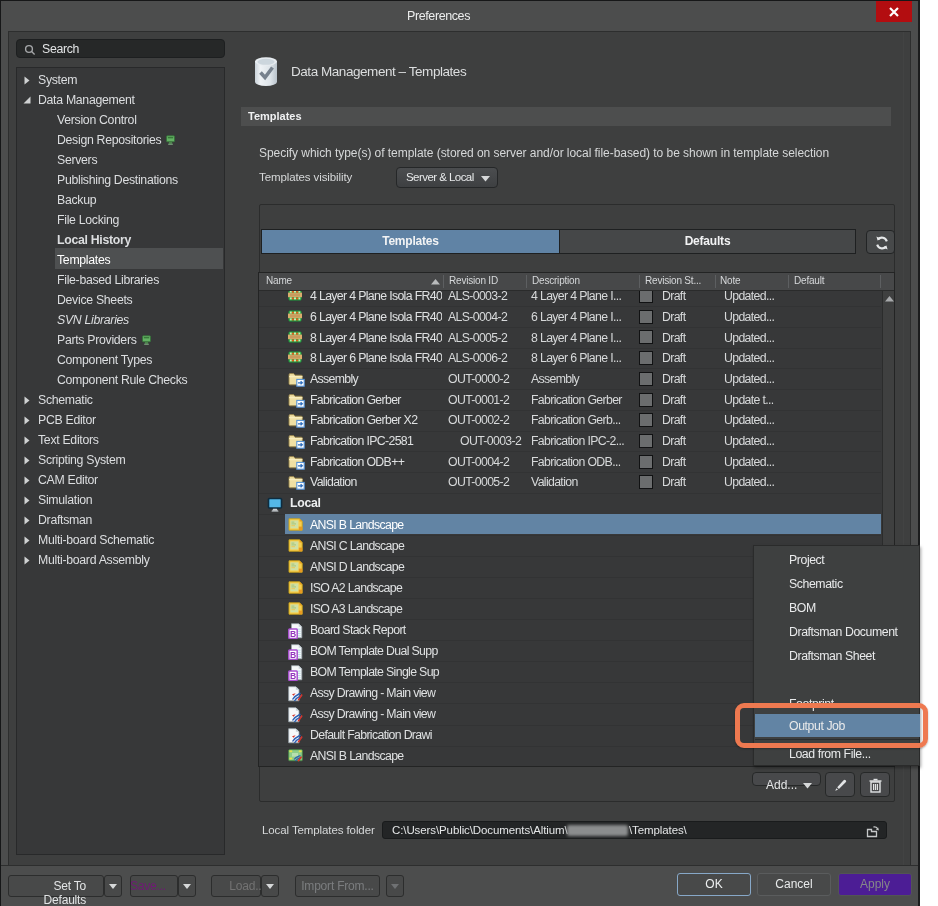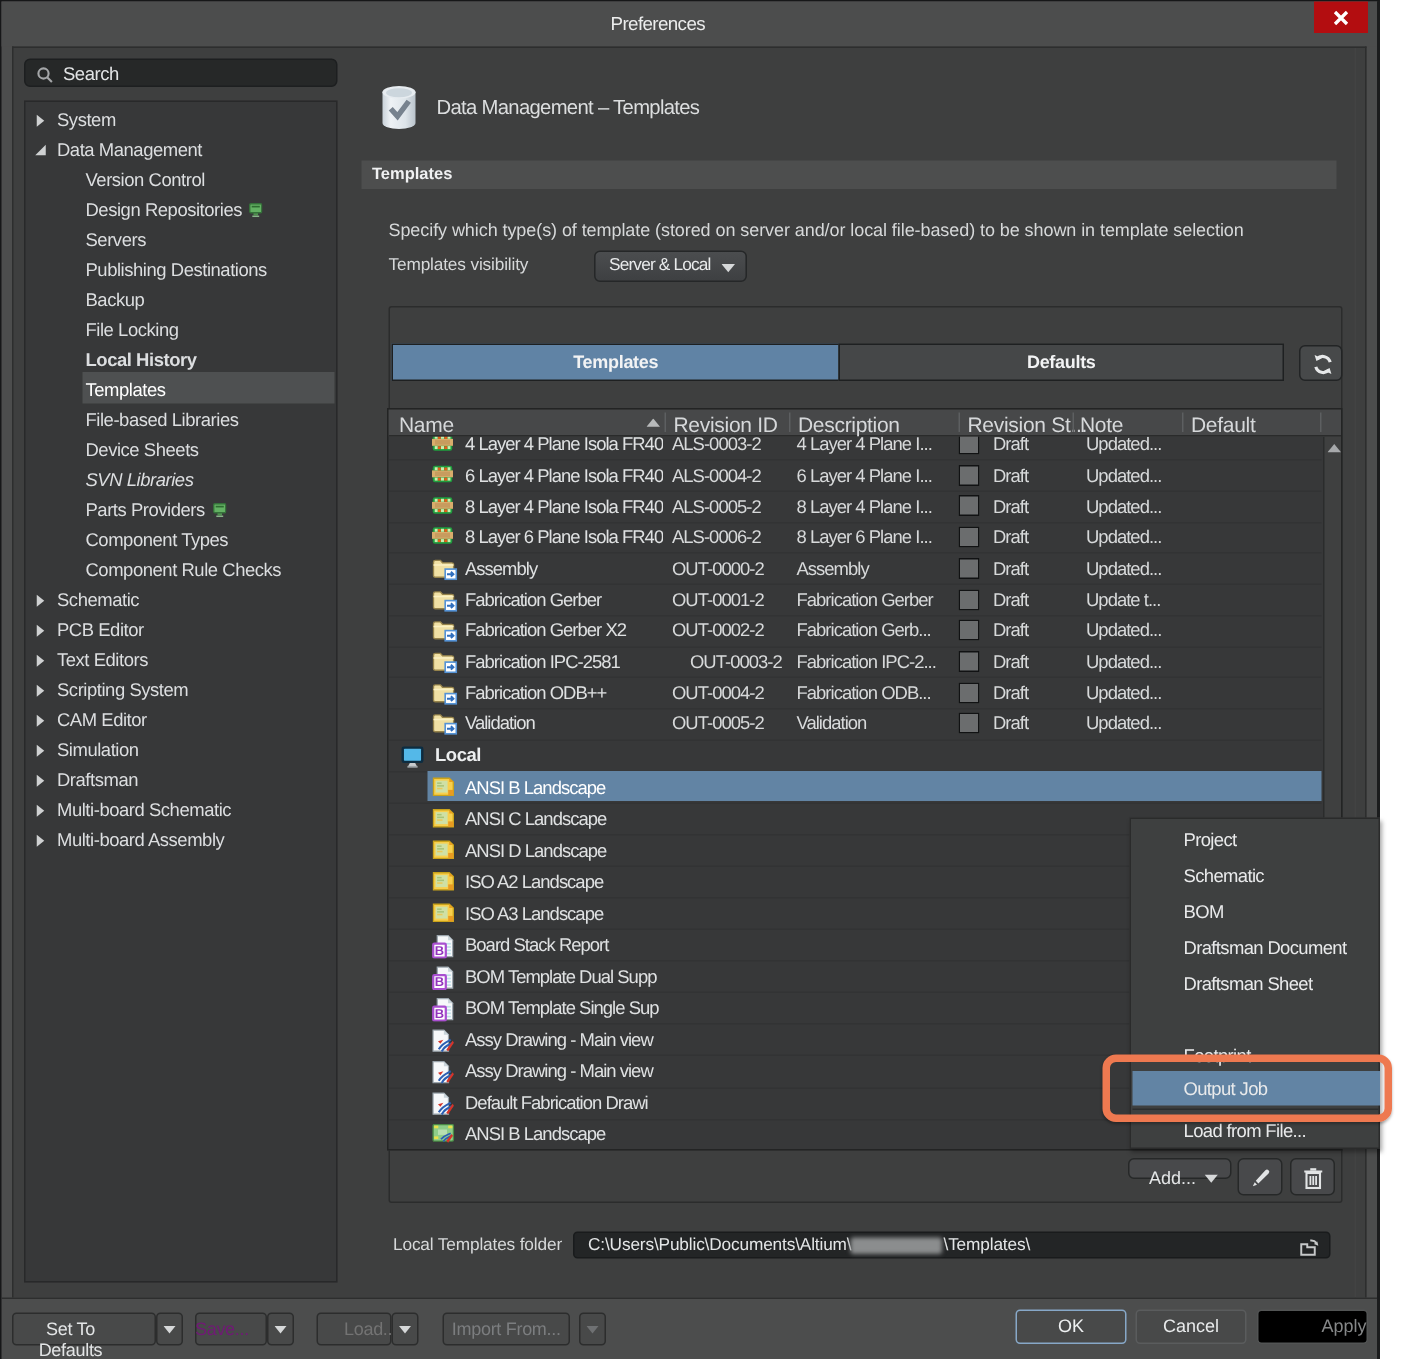--- a/index.html
+++ b/index.html
@@ -28,42 +28,42 @@
 #tvdrop span { position:absolute; left:9px; top:3px; font-size:11.5px; letter-spacing:-0.55px; color:#e8eaeb; }
 
 #grp { position:absolute; left:259px; top:204px; width:636px; height:598px; border:1px solid #2b2c2c; border-radius:2px; }
 #tabT { position:absolute; left:261px; top:229px; width:299px; height:25px; background:#6083a5; border:1px solid #1e2021; }
 #tabD { position:absolute; left:559px; top:229px; width:297px; height:25px; background:#454748; border:1px solid #1e2021; }
 .tabtxt { position:absolute; width:100%; text-align:center; top:4px; font-size:12px; font-weight:bold; letter-spacing:-0.2px; color:#f2f3f4; }
 #refresh { position:absolute; left:866px; top:230px; width:29px; height:24px; background:#47494a; border:1px solid #222425; border-radius:4px; }
 
 #tbl { position:absolute; left:258px; top:272px; width:637px; height:495px; background:#373839; border:1px solid #232424; overflow:hidden; }
 #thead { position:absolute; left:0; top:0; width:635px; height:18px; background:#474849; border-bottom:1px solid #2a2b2b; z-index:5; }
-.th { position:absolute; top:2px; font-size:14px; letter-spacing:-0.2px; color:#d6d8da;text-align:right; }
+.th { position:absolute; top:2px; font-size:10px; letter-spacing:-0.2px; color:#d6d8da;text-align:right; }
 .tsep { position:absolute; top:2px; width:1px; height:13px; background:#5d5f61; }
 #tbody { position:absolute; left:0; top:0; width:635px; height:495px; }
 .rsep { position:absolute; left:0; width:622px; height:1px; background:#323334; }
 .rname { font-size:12.3px; letter-spacing:-0.65px; white-space:nowrap; width:132px; overflow:hidden; }
 .rcol { font-size:12.3px; letter-spacing:-0.65px; white-space:nowrap; color:#d7d9da; }
 #vscroll { position:absolute; left:623px; top:18px; width:12px; height:476px; background:#3f4040; border-left:1px solid #2b2c2c; }
 
 #addbtn { position:absolute; left:752px; top:772px; width:69px; height:14px; background:#48494b; border:1px solid #262828; border-radius:4px; }
 #addbtn span { position:absolute; left:13px; top:5px; font-size:12px; color:#e4e6e7; }
 #editbtn { position:absolute; left:825px; top:772px; width:30px; height:25px; background:#48494b; border:1px solid #262828; border-radius:4px; }
 #delbtn { position:absolute; left:860px; top:772px; width:30px; height:25px; background:#48494b; border:1px solid #262828; border-radius:4px; }
 
 #ltf { position:absolute; left:262px; top:824px; font-size:11.5px; letter-spacing:-0.1px; color:#d6d8d9; }
 #path { position:absolute; left:382px; top:821px; width:505px; height:18px; background:#232526; border:1px solid #191b1c; border-radius:3px; }
 #path .ptxt { position:absolute; top:2px; font-size:11.5px; letter-spacing:-0.1px; color:#e4e6e7; white-space:nowrap; }
 #blur { position:absolute; left:184px; top:3px; width:61px; height:11px; background:#8b8d8e; border-radius:2px; filter:blur(1.5px); }
 
 #botline { position:absolute; left:1px; top:865px; width:917px; height:1px; background:#2d2e2e; }
 #okbtn { position:absolute; left:677px; top:873px; width:74px; height:23px; background:#484949; border:1px solid #87a8c8; border-radius:3px; text-align:center; font-size:12px; color:#eef0f1; }
 #cancelbtn { position:absolute; left:757px; top:873px; width:74px; height:23px; background:#484949; border:1px solid #5a5c5d; border-radius:3px; text-align:center; font-size:12px; color:#e8eaeb; }
-#applybtn { position:absolute; left:838px; top:873px; width:74px; height:23px; background:#000000; border:1px solid #525454; border-radius:3px; text-align:right; font-size:12px; color:#858788; }
+#applybtn { position:absolute; left:838px; top:873px; width:74px; height:23px; background:#4c1d95; border:1px solid #525454; border-radius:3px; text-align:center; font-size:12px; color:#858788; }
 #okbtn span, #cancelbtn span, #applybtn span { position:relative; top:3px; }
 
 #menu { position:absolute; left:753px; top:545px; width:167px; height:221px; background:#3e4040; border:1px solid #2a2b2b; box-shadow:1px 2px 3px rgba(0,0,0,0.35); z-index:20; }
 .mitem { position:absolute; left:0; width:165px; height:24px; font-size:12.3px; letter-spacing:-0.42px; color:#e9eaeb; line-height:24px; }
 .mitem span { margin-left:35px; }
 #msel { position:absolute; left:1px; top:168px; width:165px; height:23px; background:#6284a4; }
 #msep { position:absolute; left:1px; top:193px; width:164px; height:1px; background:#2c2e2f; }
 
 #annot { position:absolute; left:735px; top:703px; width:193px; height:45px; border:5px solid #ee7950; border-radius:9px; z-index:30; box-shadow:0 1px 2px rgba(0,0,0,0.3); }
 </style>
@@ -563,21 +563,21 @@
     <div id="blur"></div>
   <svg class="abs" style="left:483px;top:3px;" width="15" height="13" viewBox="0 0 15 13">
     <path d="M1.5 4.5 L1.5 11.5 L10.5 11.5 L10.5 6.5 L5.5 6.5 L5.5 4.5 Z" fill="none" stroke="#c6c8c9" stroke-width="1.3"></path>
     <path d="M7.5 2 Q10.2 1.6 11.6 3.6" stroke="#c6c8c9" stroke-width="1.3" fill="none"></path>
     <path d="M12.9 5.5 L12.2 2.6 L9.9 4.4 Z" fill="#c6c8c9"></path>
   </svg>
 </div>
 
 <div id="botline"></div>
 <div class="abs" style="left:8px;top:875px;width:96px;height:22px;background:#484949;border:1px solid #2c2d2d;border-radius:3px;"></div>
-<div class="abs" style="left:8px;top:879px;width:78px;text-align:center;font-size:12px;letter-spacing:-0.2px;color:#e3e5e6;">Set To Defaults</div>
+<div class="abs" style="left:8px;top:879px;width:78px;text-align:right;font-size:12px;letter-spacing:-0.2px;color:#e3e5e6;">Set To Defaults</div>
 <div class="abs" style="left:104px;top:875px;width:18px;height:22px;background:#484949;border:1px solid #2c2d2d;border-radius:3px;"></div>
 <svg class="abs" style="left:109px;top:884px;" width="9" height="6" viewBox="0 0 9 6">
     <path d="M0 0 L8 0 L4 5 Z" fill="#d6d8d9"></path>
   </svg>
 <div class="abs" style="left:130px;top:875px;width:48px;height:22px;background:#484949;border:1px solid #2c2d2d;border-radius:3px;"></div>
 <div class="abs" style="left:130px;top:879px;width:44px;text-align:left;font-size:12px;letter-spacing:-0.2px;color:#701a75;">Save...</div>
 <div class="abs" style="left:178px;top:875px;width:18px;height:22px;background:#484949;border:1px solid #2c2d2d;border-radius:3px;"></div>
 <svg class="abs" style="left:183px;top:884px;" width="9" height="6" viewBox="0 0 9 6">
     <path d="M0 0 L8 0 L4 5 Z" fill="#d6d8d9"></path>
   </svg>

